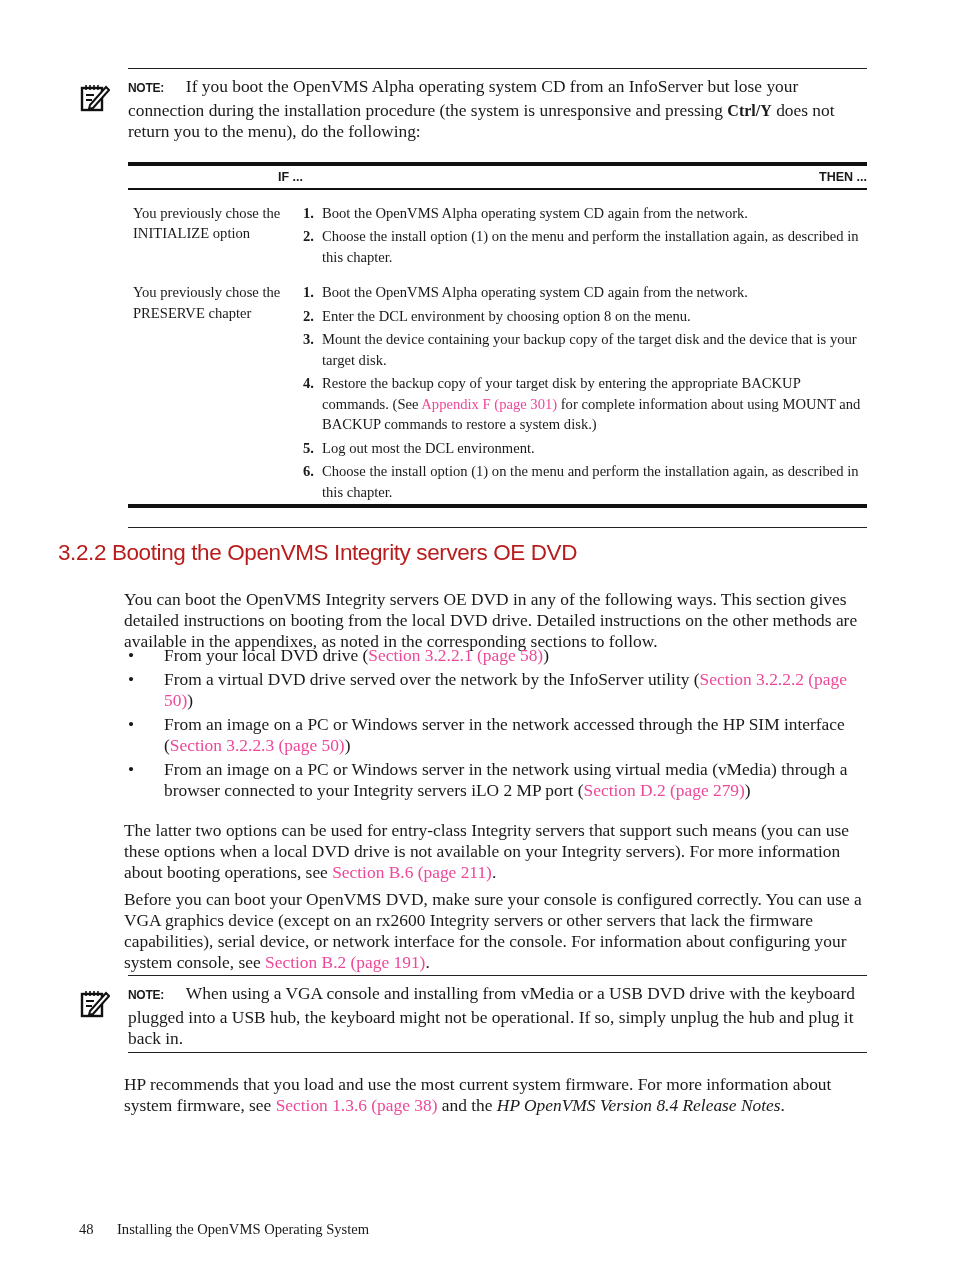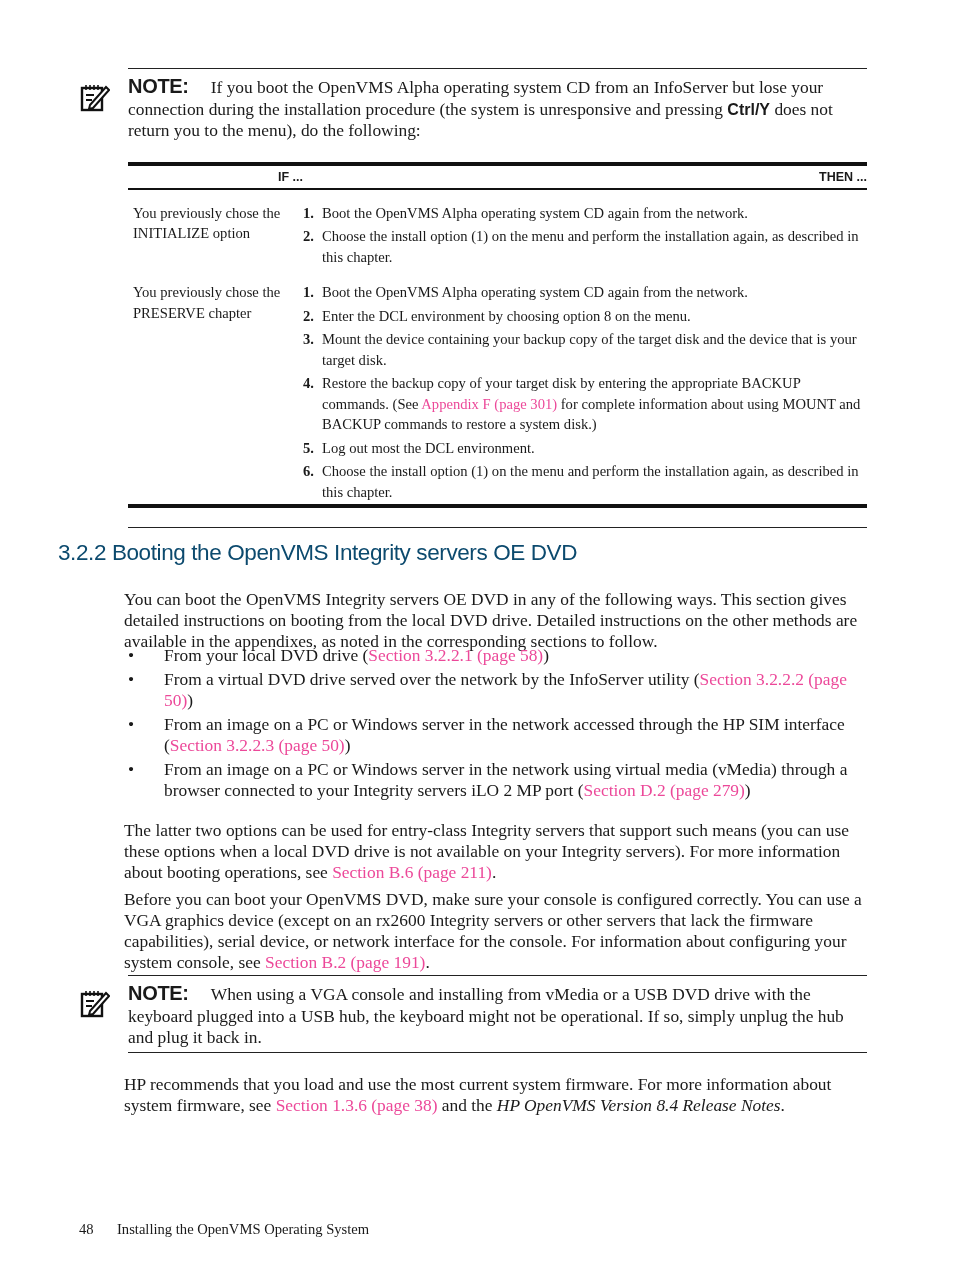--- a/index.html
+++ b/index.html
@@ -2,32 +2,32 @@
 <html><head>
 <meta charset="utf-8">
 <style>
   html, body { margin:0; padding:0; background:#ffffff; }
   body { width:954px; height:1271px; position:relative; overflow:hidden;
          font-family:"Liberation Serif", "DejaVu Serif", serif; color:#1a1a1a; }
   a.link { color:#ec4899; text-decoration:none; }
   .rule { position:absolute; left:128px; width:739px; height:0; border-top:1px solid #222; }
   .note { position:absolute; left:128px; width:740px; font-size:17.4px; line-height:21.5px; }
   .note-icon { position:absolute; left:80px; width:30px; height:30px; }
-  .note-label { font-family:"Liberation Sans", sans-serif; font-weight:bold; font-size:20px; margin-right:22px; letter-spacing:-0.3px; }
-  .kbd { font-family:Liberation Sans, sans-serif; font-weight:bold; font-size:16px; }
+  .note-label { font-family:"Liberation Sans", sans-serif; font-weight:bold; font-size:12px; margin-right:22px; letter-spacing:-0.3px; }
+  .kbd { font-family:Liberation Serif, serif; font-weight:bold; font-size:16px; }
   table.ift { position:absolute; left:128px; top:162px; width:739px; border-collapse:collapse; font-size:14.6px; line-height:20.5px; }
   .ift-head { border-top:4px solid #111; border-bottom:2px solid #111; height:23px; }
   .ift-head th { font-family:"Liberation Sans", sans-serif; font-size:12.5px; font-weight:bold; text-align:right; padding:1px 0 0 5px; vertical-align:middle; }
   .ift td { vertical-align:top; padding:0; }
   .ift td.cond { width:170px; padding-left:5px; }
   .ift-bottom { position:absolute; left:128px; top:504px; width:739px; height:0; border-top:4px solid #111; }
   ol.steps { margin:0; padding:0; list-style:none; }
   ol.steps li { position:relative; padding-left:19px; margin-bottom:3px; }
   ol.steps li .num { position:absolute; left:0; font-weight:bold; }
-  h2.sec { position:absolute; left:58px; top:540px; margin:0; font-family:"Liberation Sans", sans-serif; font-weight:normal; font-size:22.5px; letter-spacing:-0.4px; color:#0c4a6e; }
+  h2.sec { position:absolute; left:58px; top:540px; margin:0; font-family:"Liberation Sans", sans-serif; font-weight:normal; font-size:22.5px; letter-spacing:-0.4px; color:#b91c1c; }
   .para { position:absolute; left:112px; width:742px; font-size:17.4px; line-height:21px; margin:12px; }
   ul.bullets { position:absolute; left:128px; top:645px; width:742px; margin:0; padding:0; list-style:none; font-size:17.4px; line-height:21px; }
   ul.bullets li { position:relative; padding-left:36px; margin-bottom:3px; }
   ul.bullets li .dot { position:absolute; left:0; }
   .footer { position:absolute; left:58px; top:1221px; font-size:14.6px; }
   .footer .pn { display:inline-block; width:38px;margin-left:21px; }
 </style>
 </head>
 <body>
 

